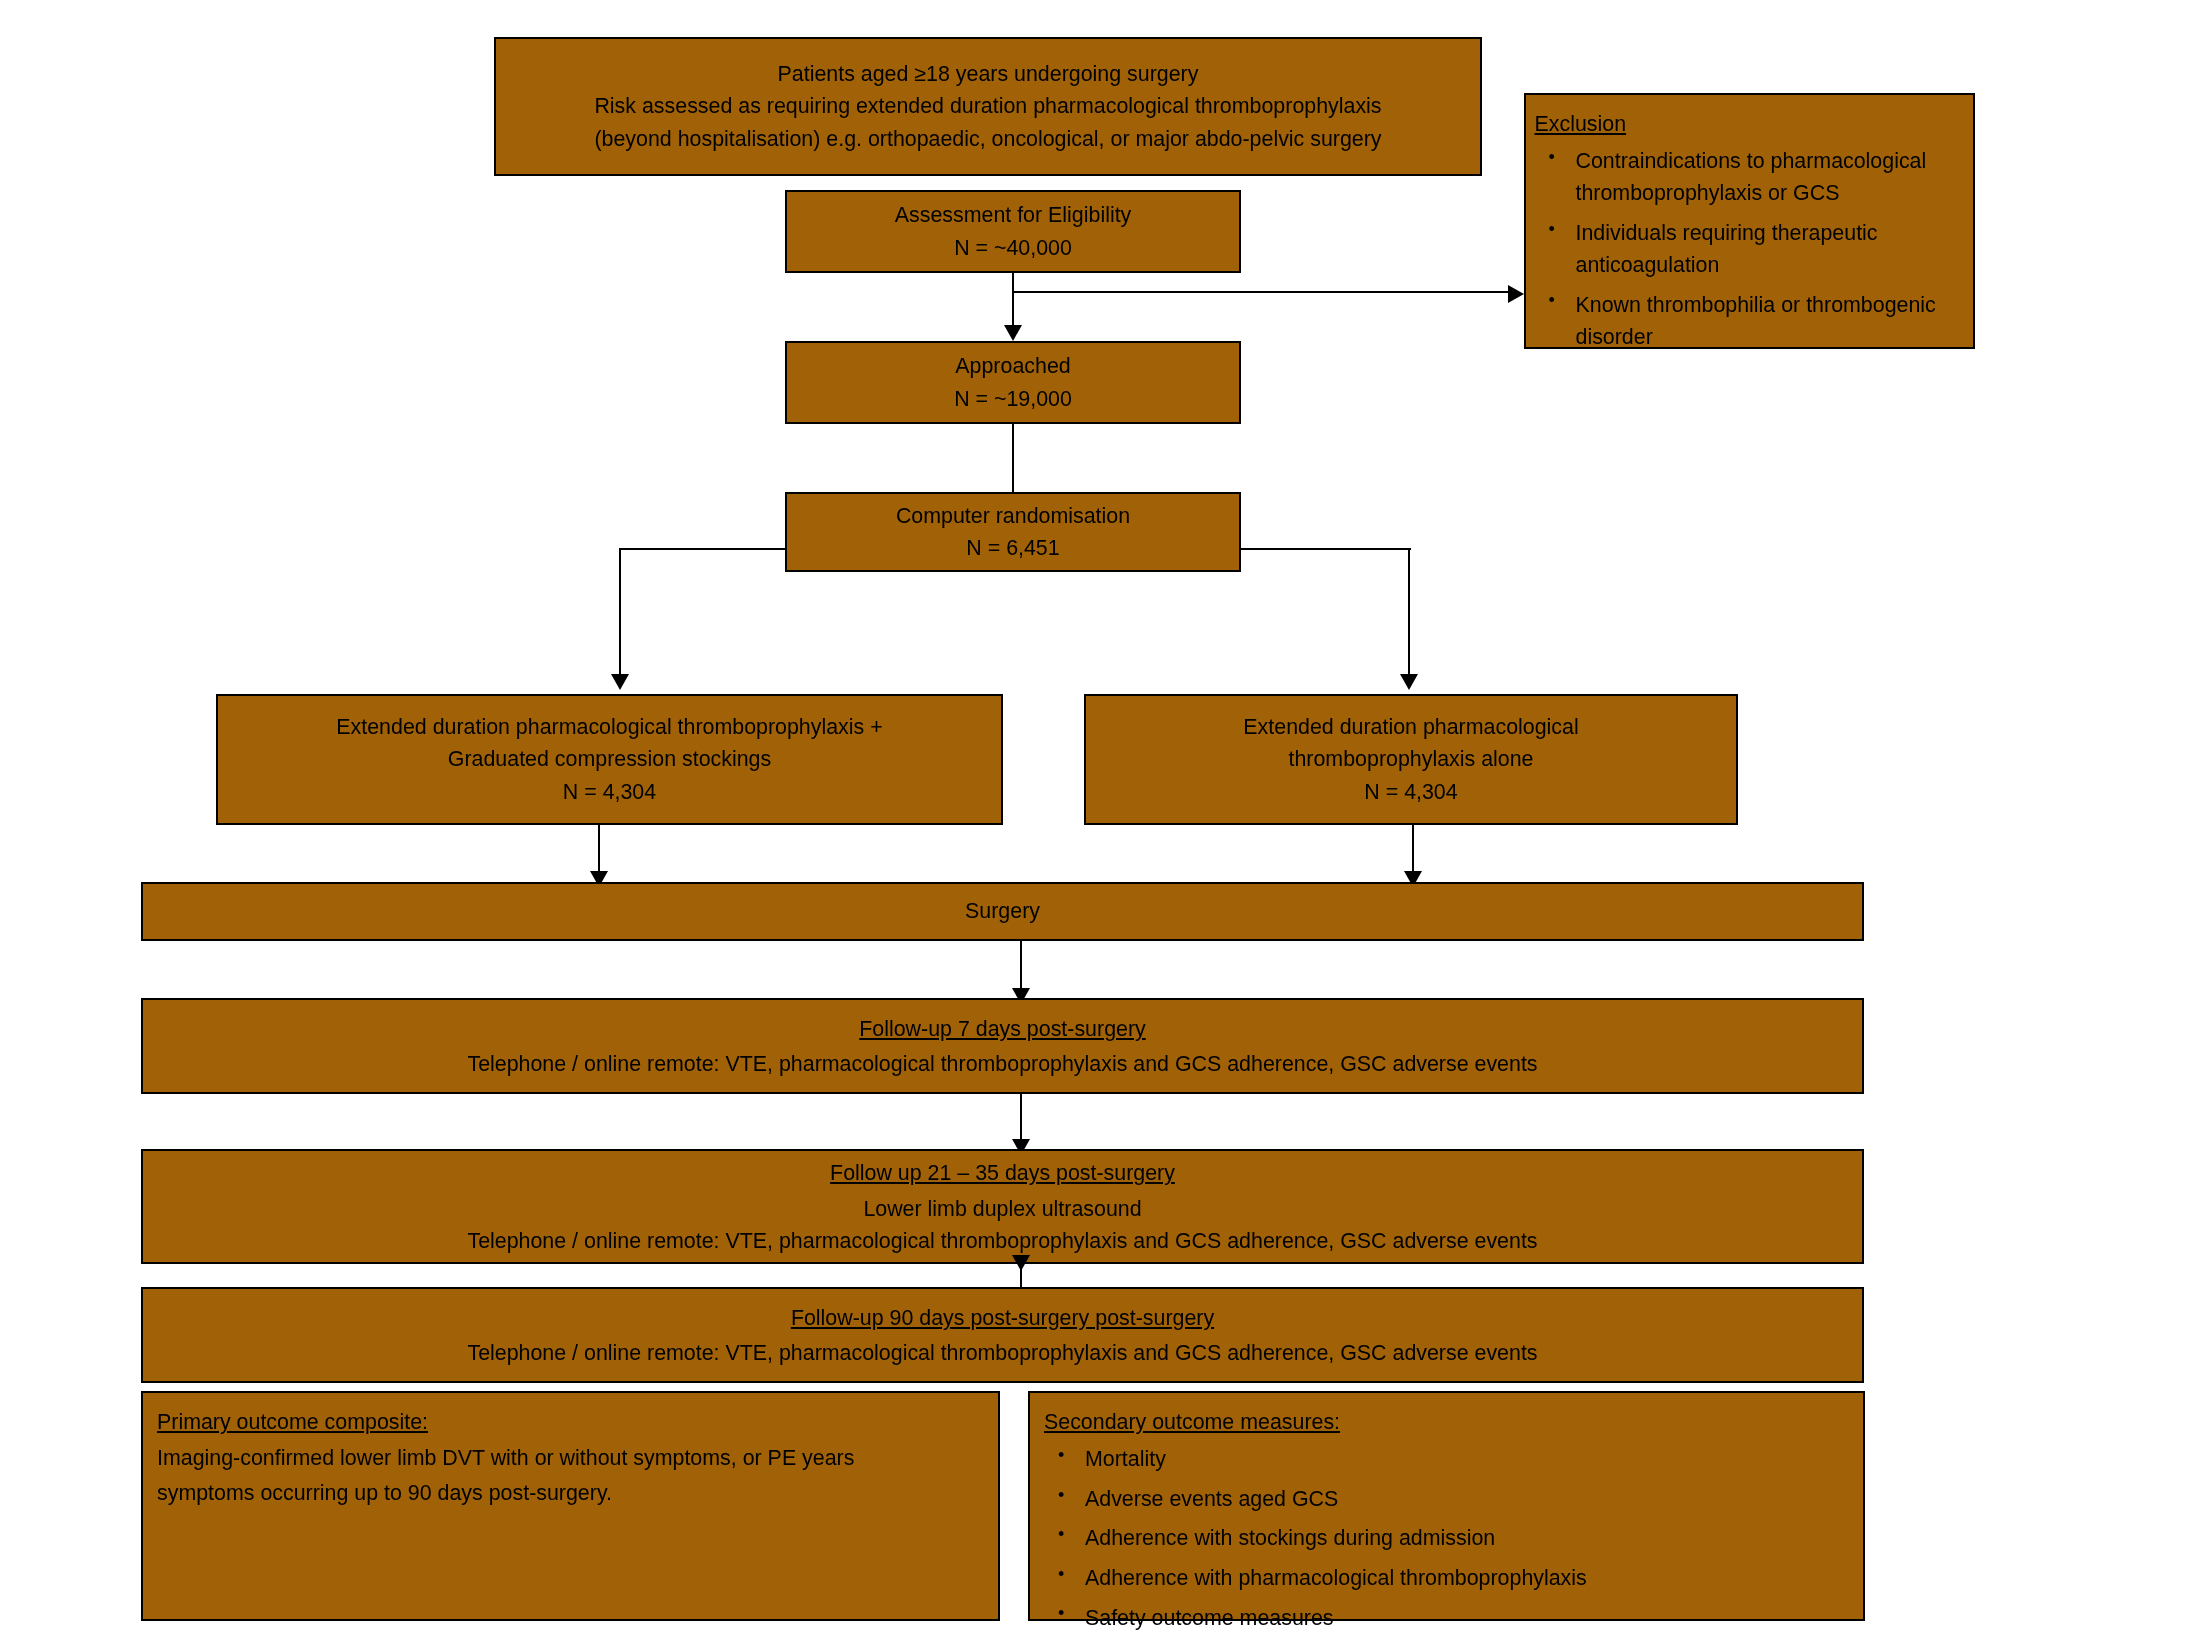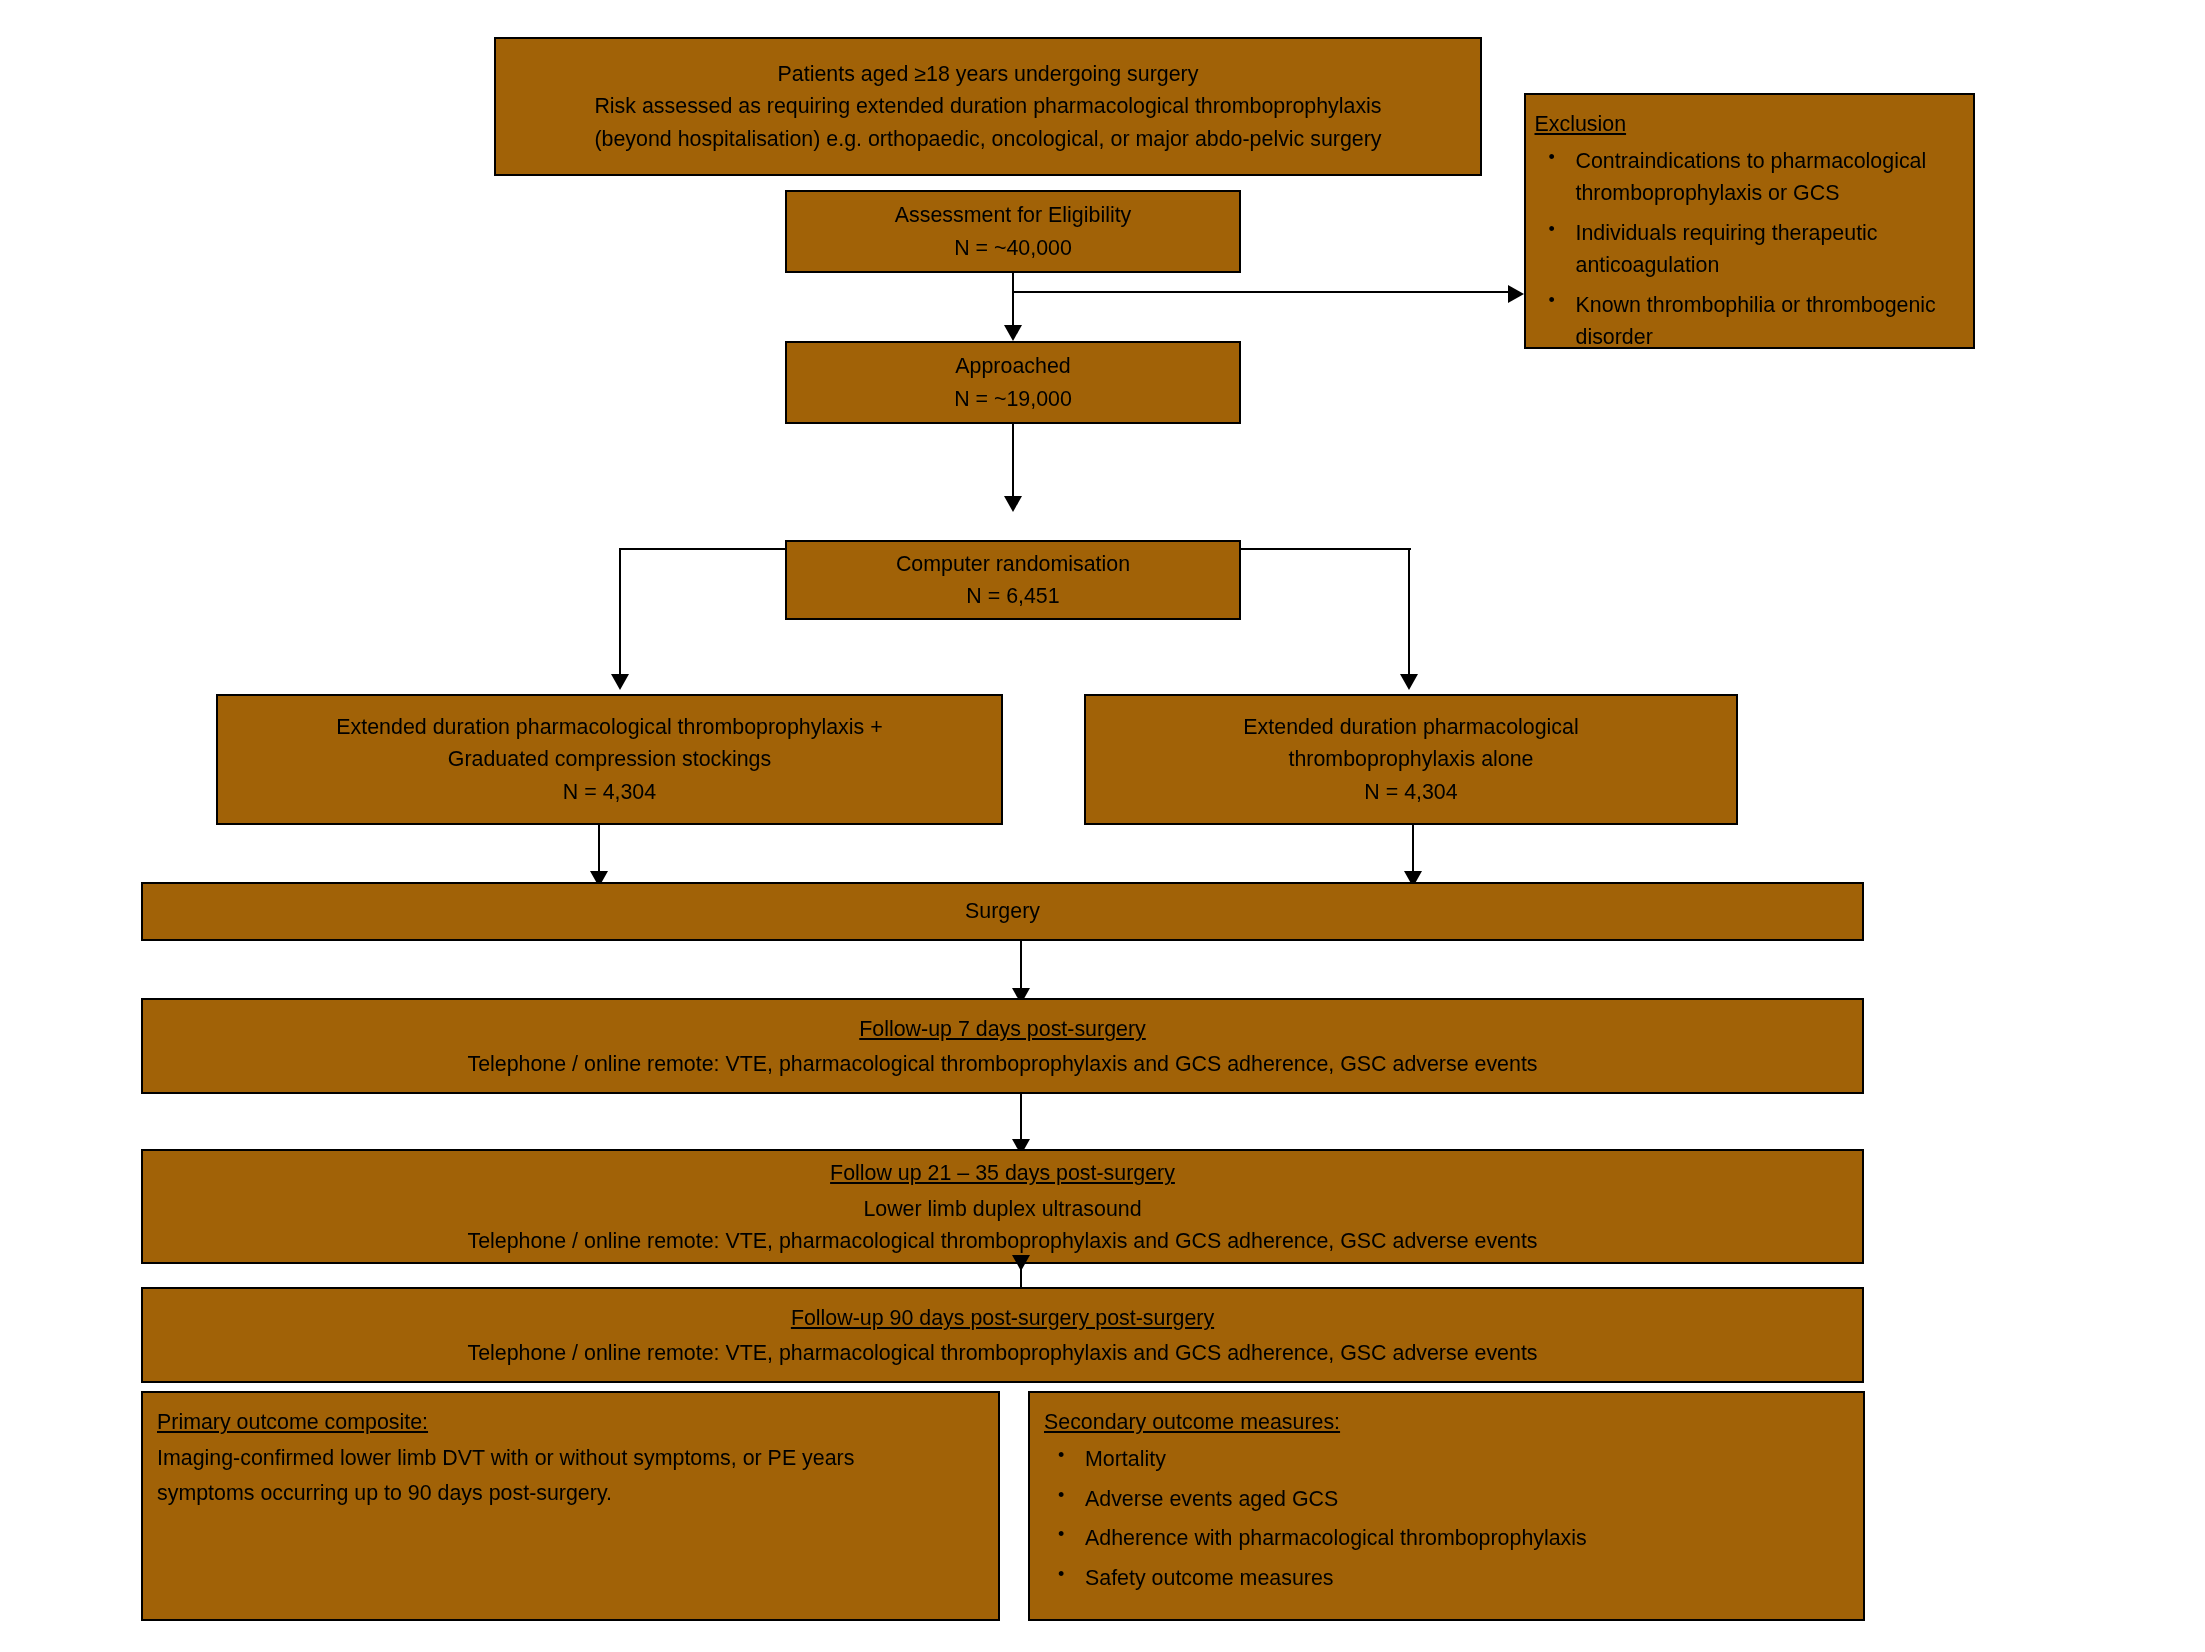--- a/index.html
+++ b/index.html
@@ -131,21 +131,21 @@
   <div class="arrowhead-right" style="left:1508px; top:285px;"></div>
 
   <div class="box" style="left:785px; top:341px; width:456px; height:83px;">
     <span class="ttl">Approached</span>
     <span class="ttl">N = ~19,000</span>
   </div>
 
   <div class="line vline" style="left:1012px; top:423px; height:80px;"></div>
   <div class="arrowhead-down" style="left:1004px; top:496px;"></div>
 
-  <div class="box" style="left:785px; top:540px; width:456px; height:80px;">
+  <div class="box" style="left:785px; top:492px; width:456px; height:80px;">
     <span class="ttl">Computer randomisation</span>
     <span class="ttl">N = 6,451</span>
   </div>
 
   <div class="line hline" style="left:619px; top:548px; width:168px;"></div>
   <div class="line vline" style="left:619px; top:548px; height:131px;"></div>
   <div class="arrowhead-down" style="left:611px; top:674px;"></div>
 
   <div class="line hline" style="left:1240px; top:548px; width:171px;"></div>
   <div class="line vline" style="left:1408px; top:548px; height:131px;"></div>
@@ -204,19 +204,20 @@
       <span class="ln">Imaging-confirmed lower limb DVT with or without symptoms, or PE years</span>
       <span class="ln">symptoms occurring up to 90 days post-surgery.</span>
     </div>
   </div>
 
   <div class="box left-align" style="left:1028px; top:1391px; width:837px; height:230px; padding:11.7px 14px;">
     <span class="hdr">Secondary outcome measures:</span>
     <ul class="bullets">
       <li>Mortality</li>
       <li>Adverse events aged GCS</li>
+      <li>Adherence with stockings during admission</li>
       <li>Adherence with pharmacological thromboprophylaxis</li>
       <li>Safety outcome measures</li>
     </ul>
   </div>
 
 </div>
 
 
 </body></html>

